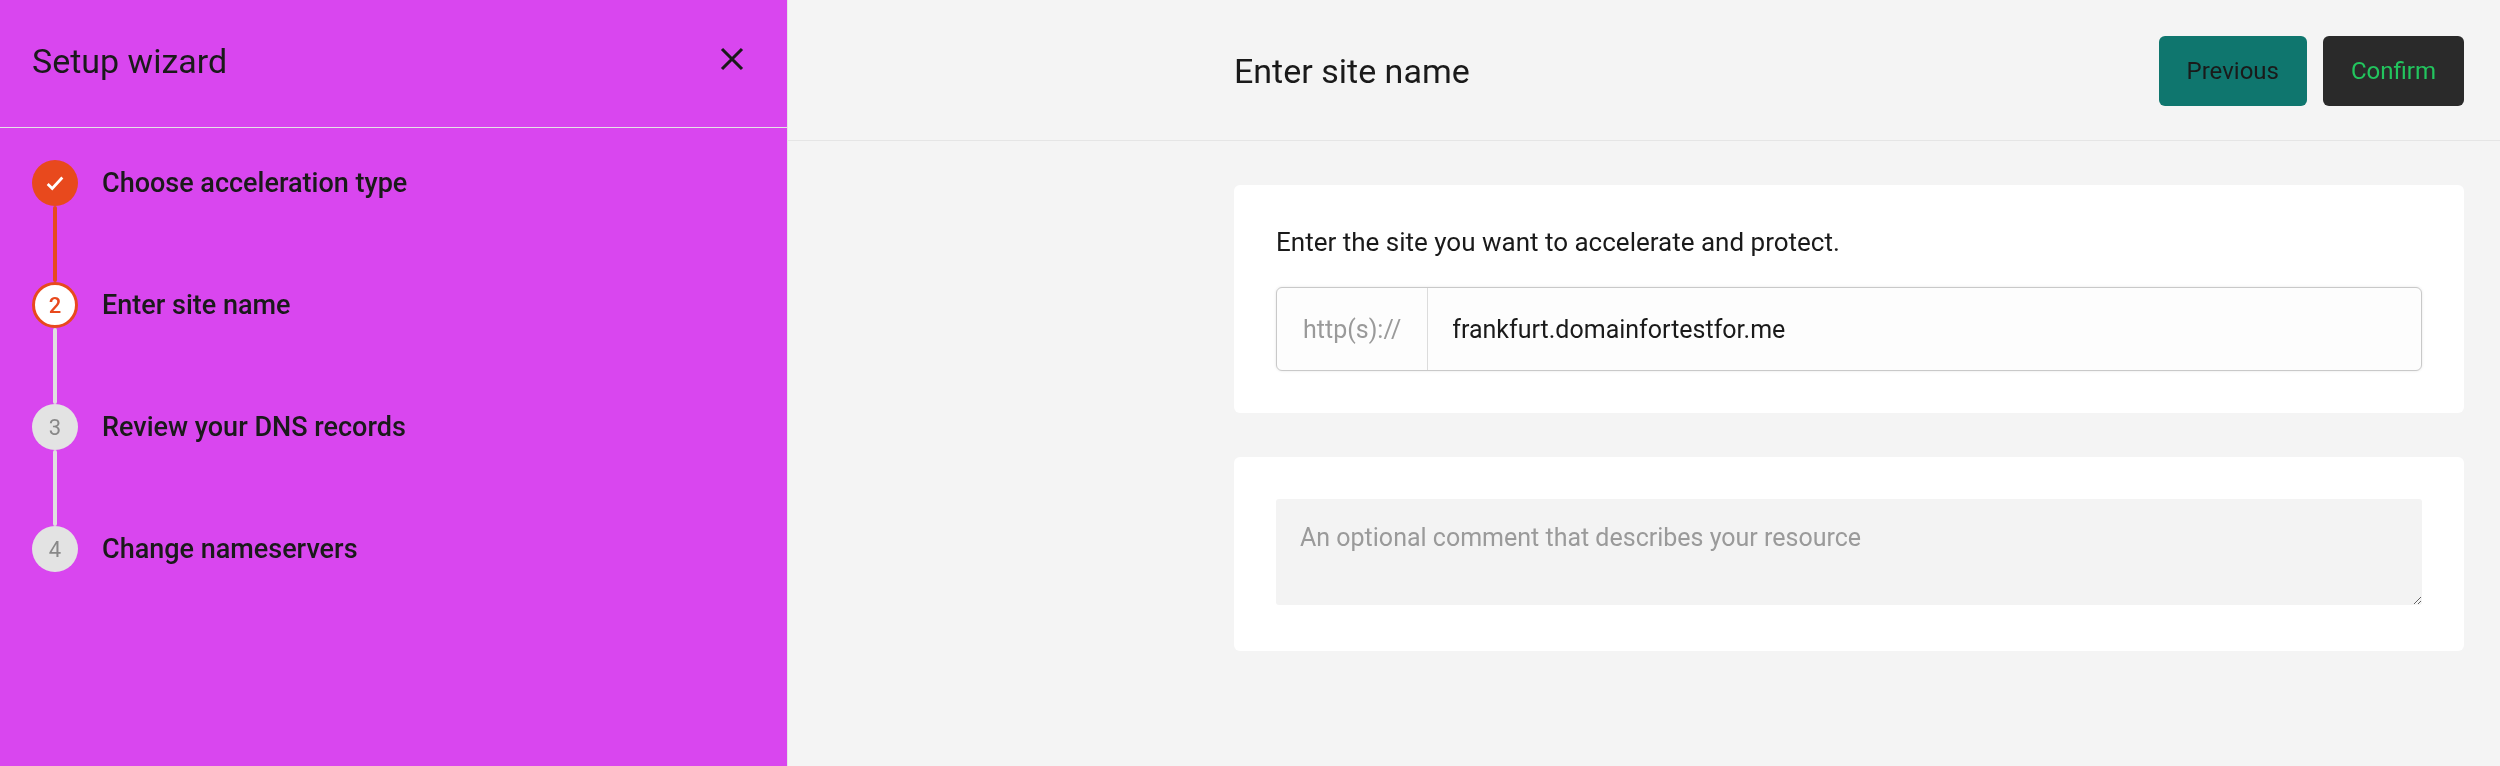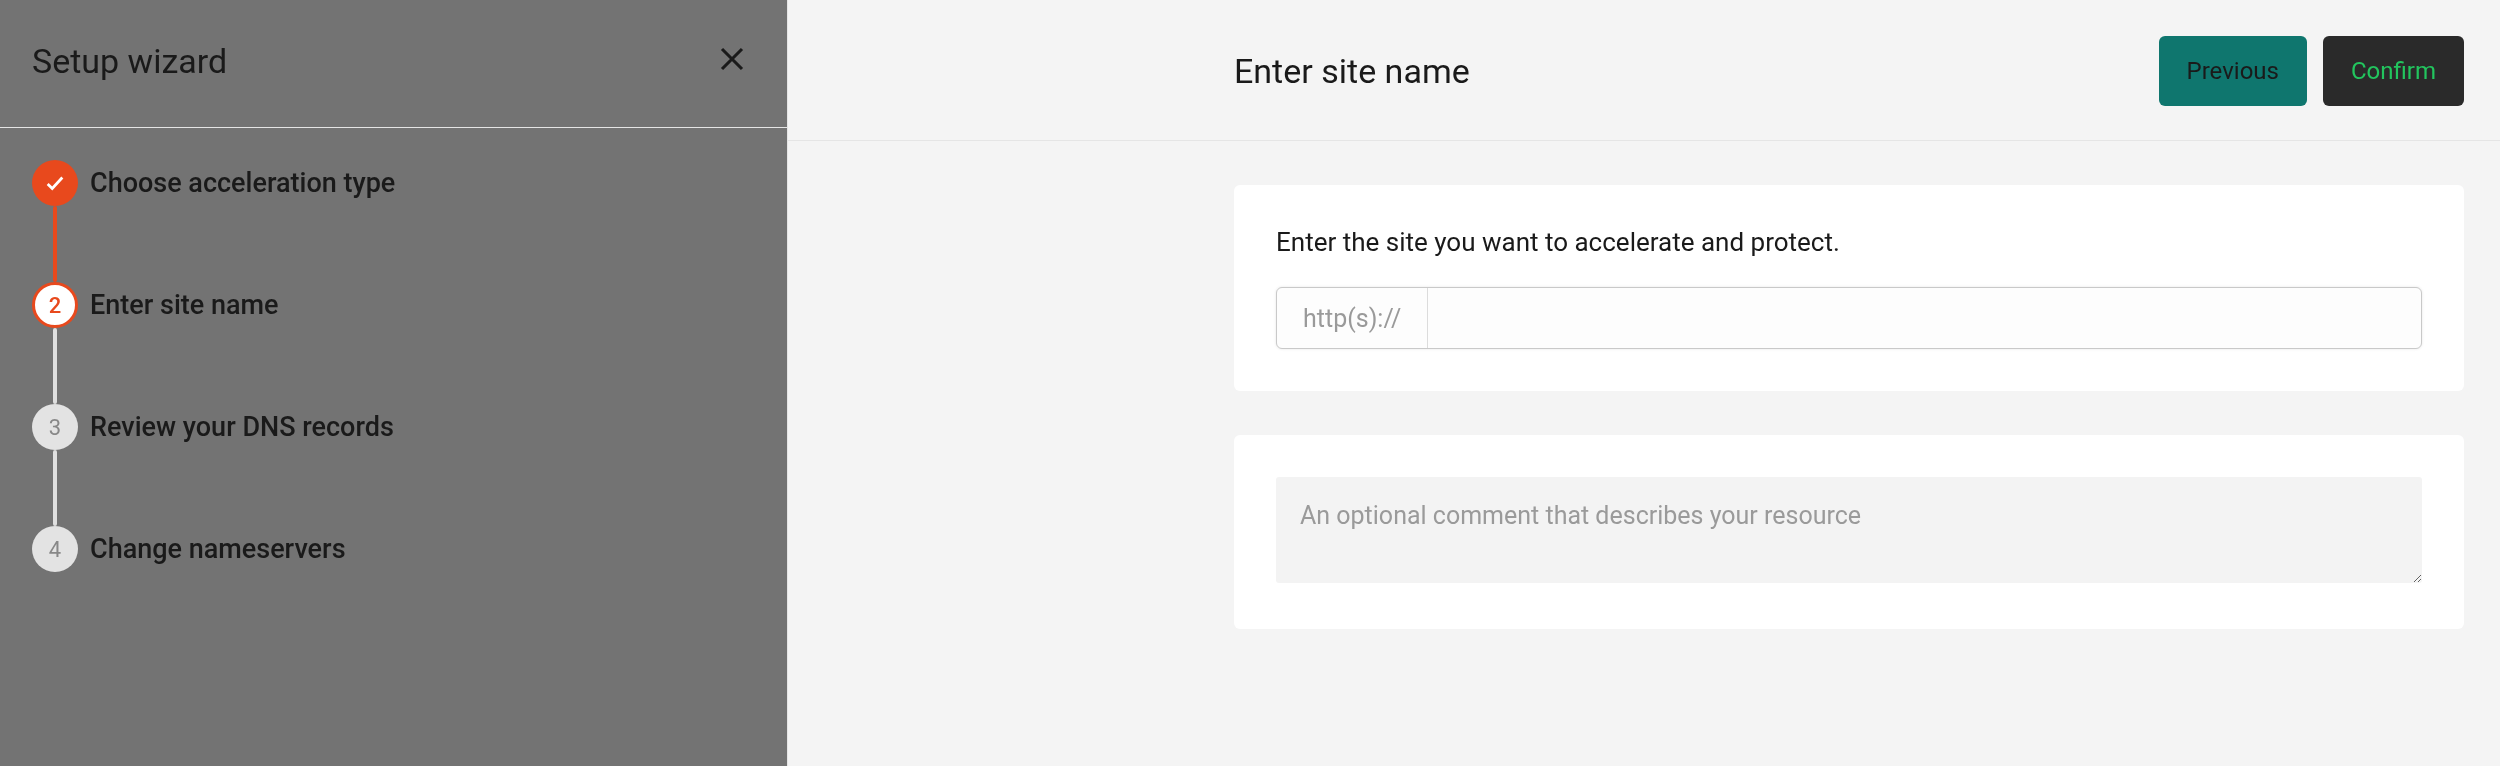--- a/index.html
+++ b/index.html
@@ -18,21 +18,21 @@
     .app {
       display: flex;
       width: 100%;
       height: 100%;
     }
 
     
     .sidebar {
       width: 788px;
       flex-shrink: 0;
-      background: #737373;
+      background: #d946ef;
       border-right: 1px solid #e5e5e5;
     }
 
     .sidebar-header {
       display: flex;
       justify-content: space-between;
       align-items: center;
       padding: 36px 32px 42px 32px;
       border-bottom: 1px solid #e5e5e5;
     }
@@ -58,21 +58,21 @@
       stroke-width: 2.5;
     }
 
     .steps {
       padding: 32px;
     }
 
     .step {
       display: flex;
       align-items: center;
-      gap: 12px;
+      gap: 24px;
     }
 
     .step-marker {
       width: 46px;
       height: 46px;
       border-radius: 50%;
       display: flex;
       align-items: center;
       justify-content: center;
       font-size: 22px;
@@ -189,21 +189,21 @@
       margin-bottom: 30px;
       font-weight: 400;
     }
 
     .input-group {
       display: flex;
       align-items: stretch;
       border: 1px solid #c9c9c9;
       border-radius: 6px;
       background: #fdfdfd;
-      height: 62px;
+      height: 84px;
       box-shadow: 0 0 3px rgba(0,0,0,0.1);
     }
 
     .input-prefix {
       display: flex;
       align-items: center;
       padding: 0 26px;
       border-right: 1px solid #dcdcdc;
       color: #9a9a9a;
       font-size: 25px;
@@ -292,20 +292,21 @@
         <button class="btn btn-secondary">Previous</button>
         <button class="btn btn-primary">Confirm</button>
       </div>
     </div>
 
     <div class="main-content">
       <div class="card">
         <div class="card-label">Enter the site you want to accelerate and protect.</div>
         <div class="input-group">
           <div class="input-prefix">http(s)://</div>
+          <input class="input-field" type="text" value="frankfurt.domainfortestfor.me" style="">
         </div>
       </div>
 
       <div class="card">
         <textarea class="textarea-field" placeholder="An optional comment that describes your resource" style=""></textarea>
       </div>
     </div>
   </main>
 </div>
 

